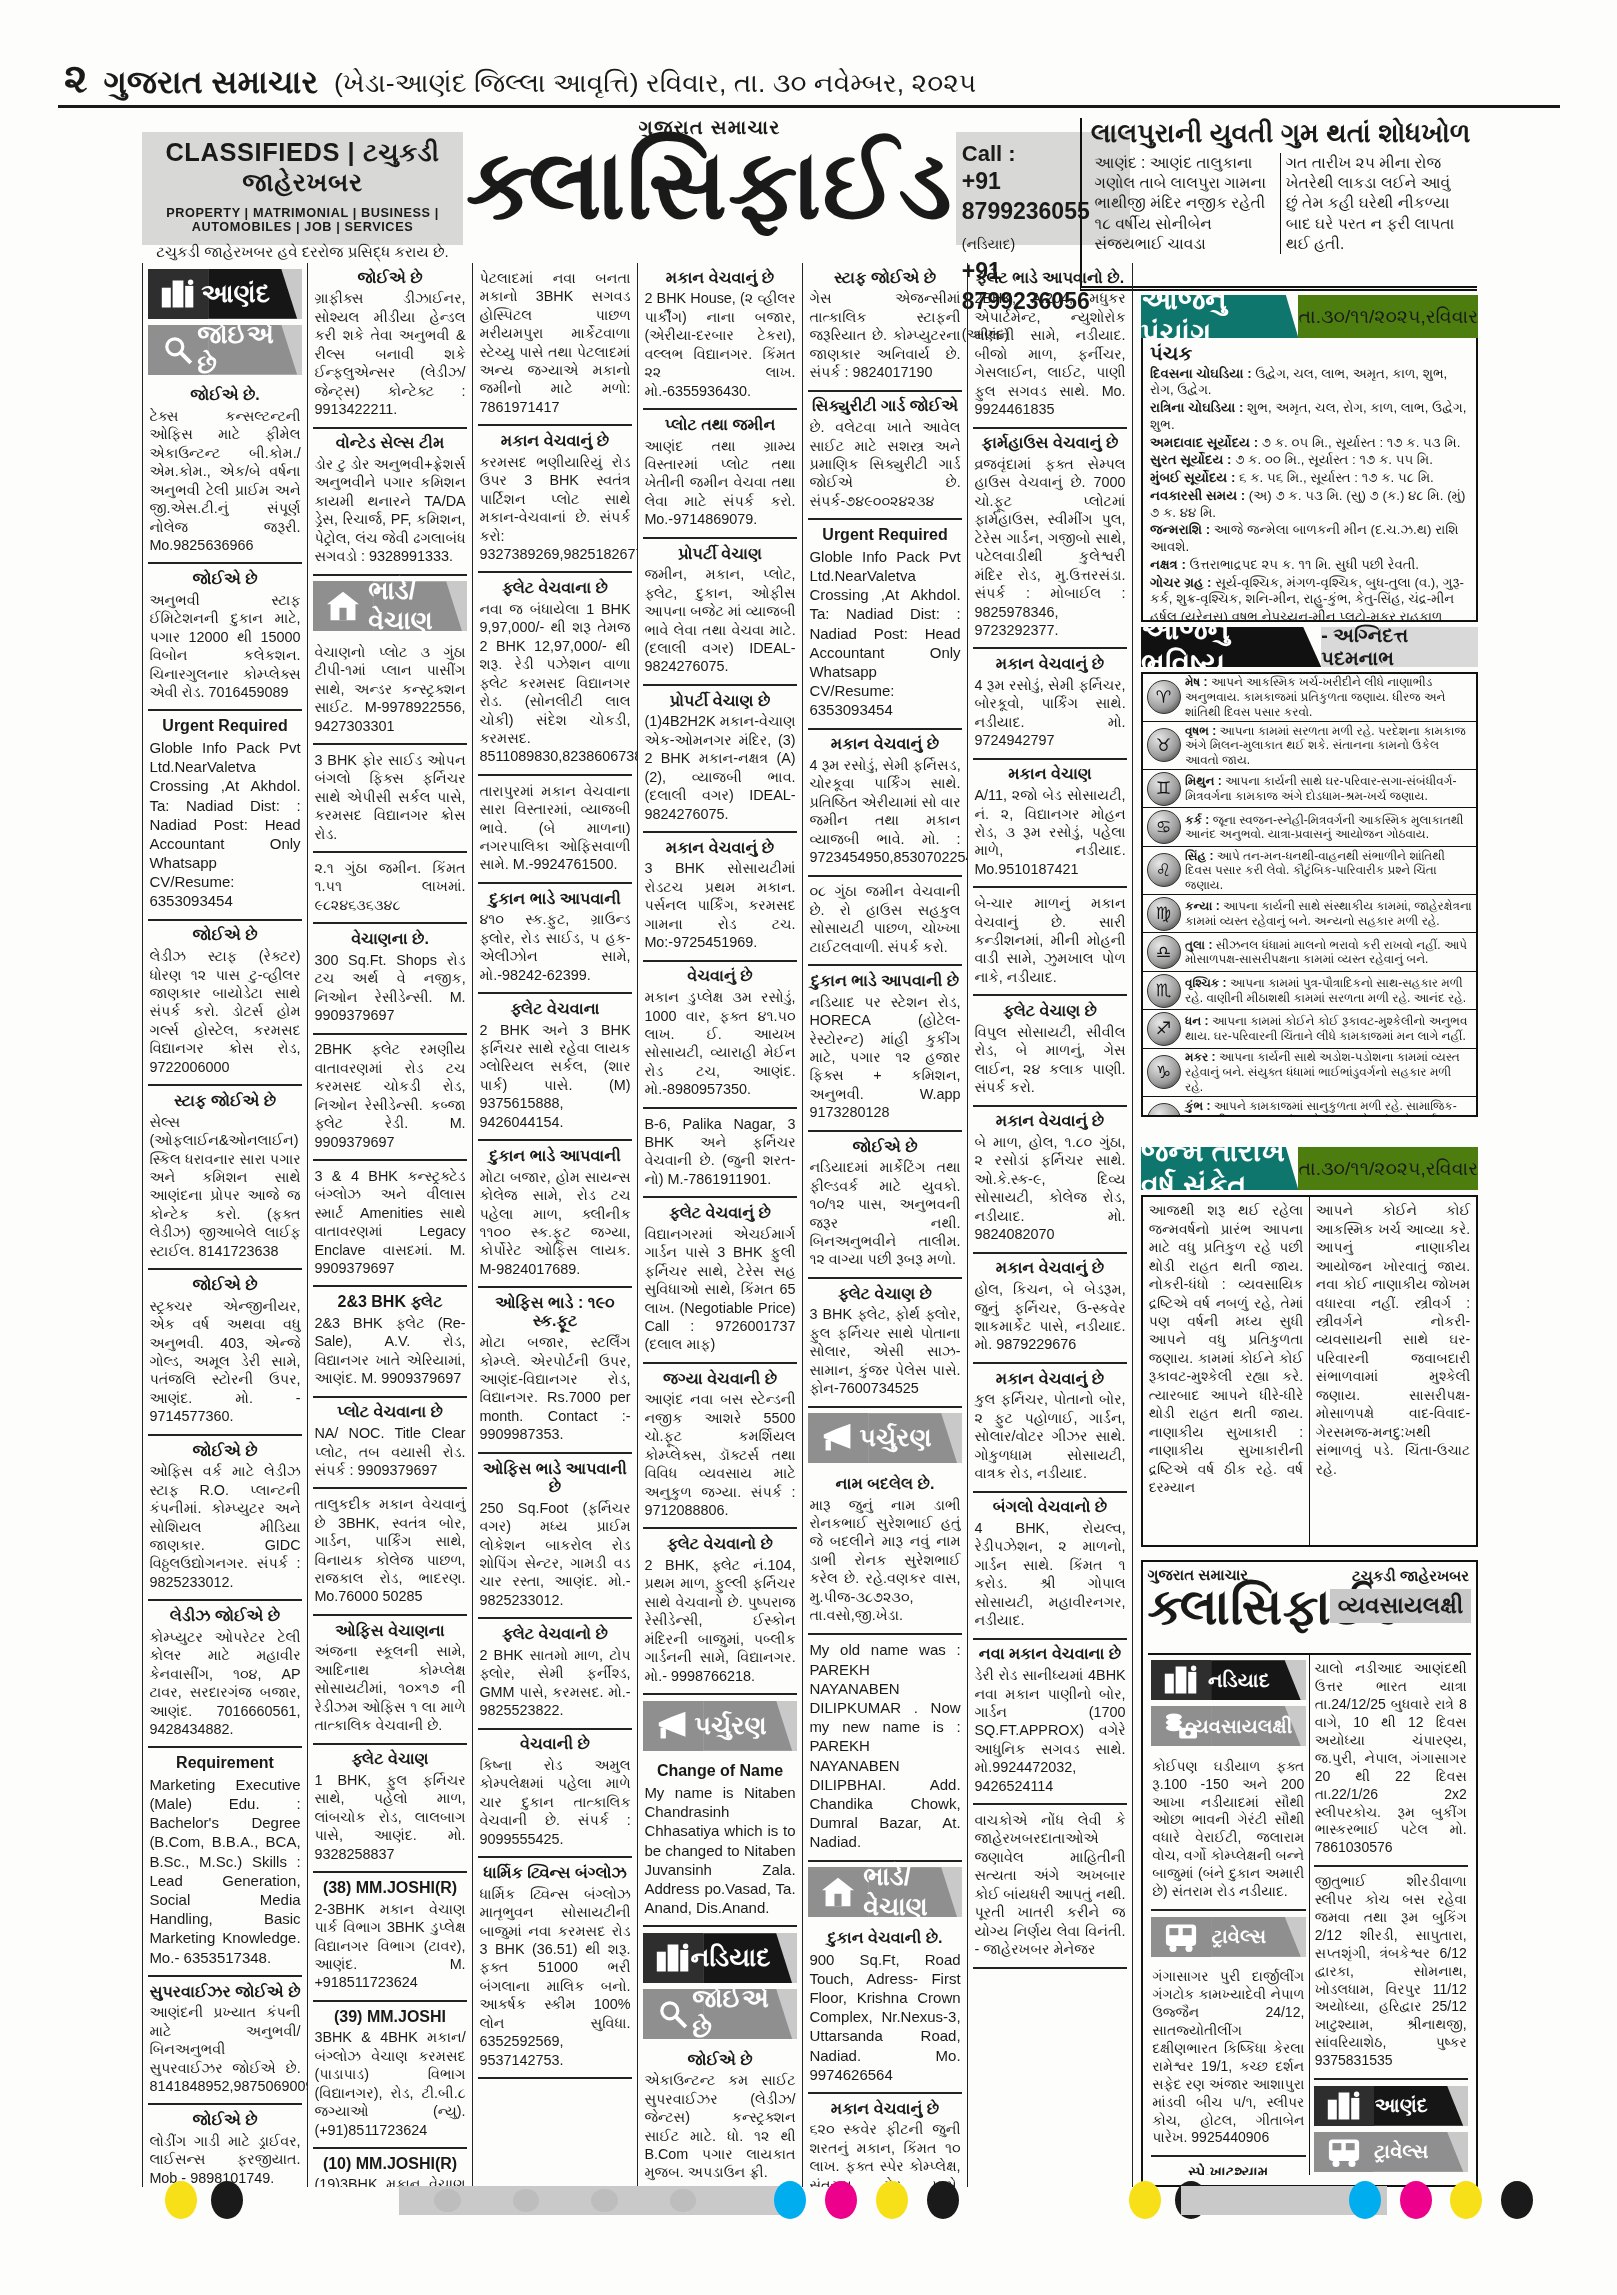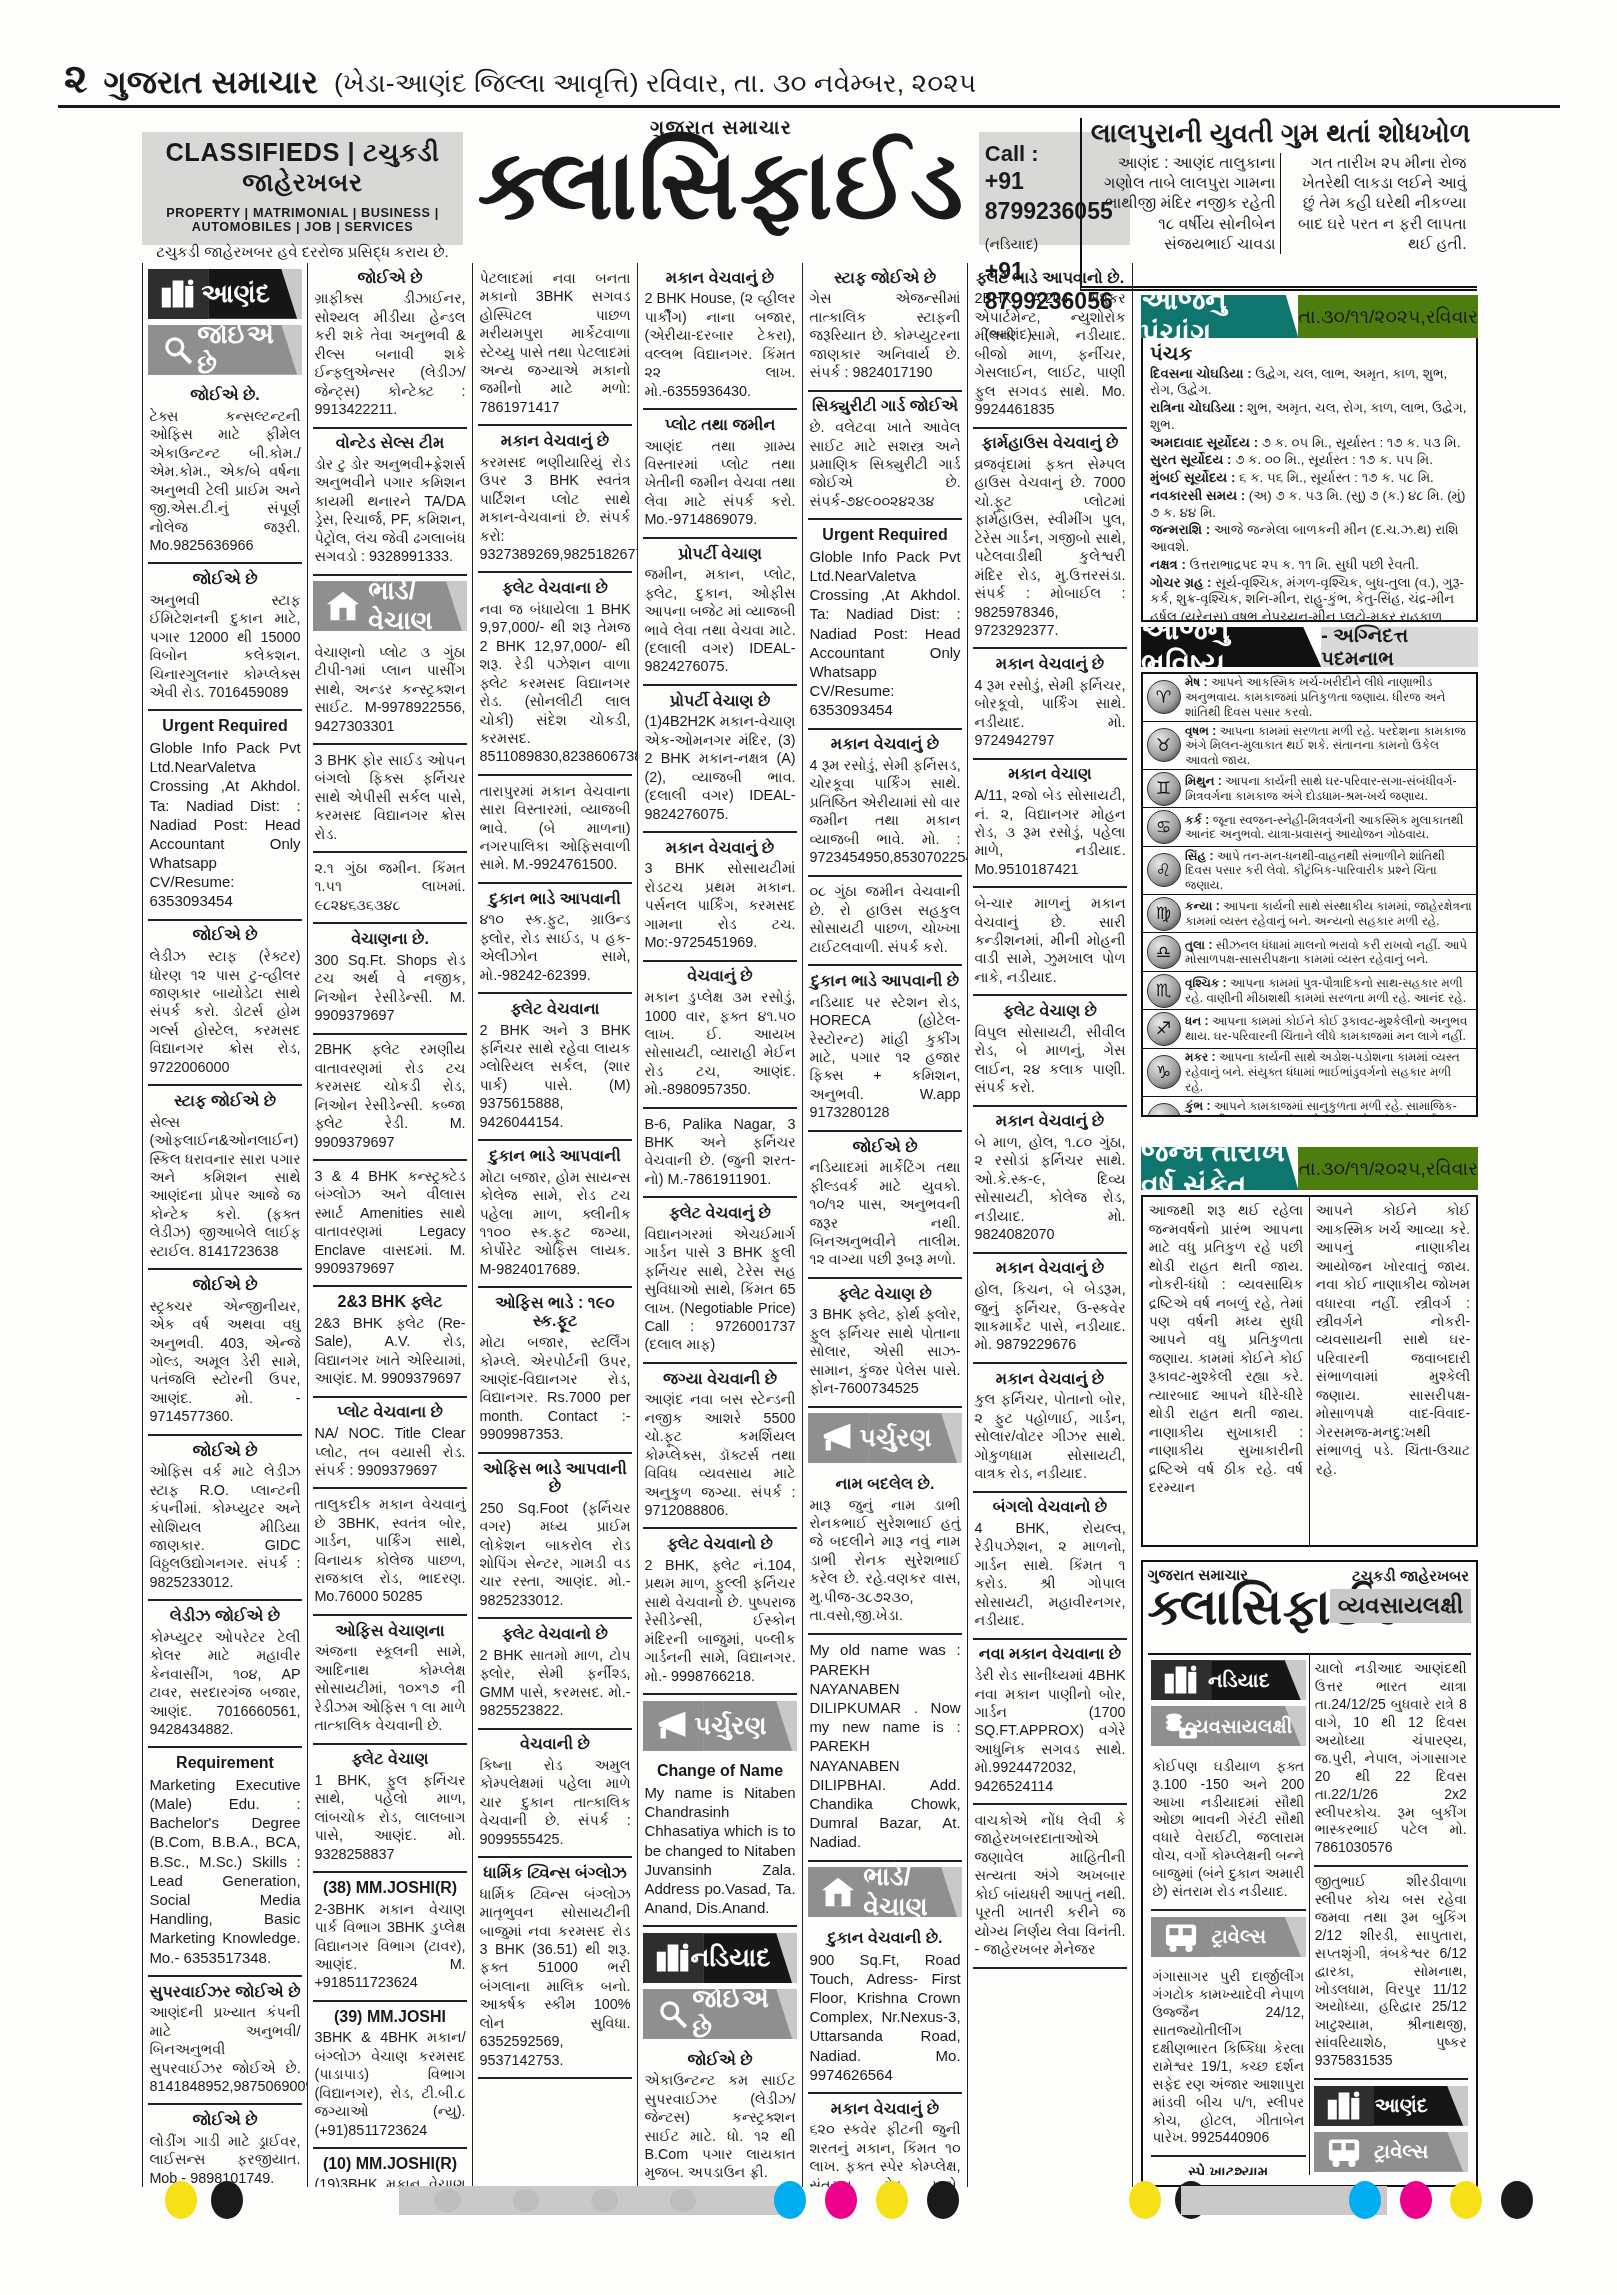--- a/index.html
+++ b/index.html
@@ -15,28 +15,28 @@
   
   .mast{left:142px;top:116px;width:988px;height:144px;display:flex;align-items:stretch;}
   .mast-left{width:321px;background:#d8d8d6;margin-top:16px;height:113px;padding:5.8px 10.4px;box-sizing:border-box;text-align:center;}
   .mast-left .l1{font-size:25.4px;font-weight:bold;letter-spacing:0.6px;}
   .mast-left .l1 .guj{font-weight:bold;}
   .mast-left .l2{font-size:12.7px;font-weight:bold;margin-top:8px;letter-spacing:0.6px;}
   .mast-left .l3{font-size:15px;margin-top:9.2px;}
   .mast-center{flex:1;text-align:center;position:relative;}
   .mast-center .small{font-size:19.6px;font-weight:bold;letter-spacing:1.2px;}
   .mast-center .big{font-size:97px;font-weight:bold;line-height:0.95;letter-spacing:1.2px;}
-  .mast-call{width:151px;background:#d8d8d6;margin-top:16px;height:113px;padding:9.2px 5.8px;box-sizing:border-box;font-weight:bold;}
+  .mast-call{width:174px;background:#d8d8d6;margin-top:16px;height:113px;padding:9.2px 5.8px;box-sizing:border-box;font-weight:bold;}
   .mast-call .c1{font-size:22px;}
   .mast-call .num{font-size:23px;line-height:1.3;}
   .mast-call .loc{font-size:14px;font-weight:normal;}
   
   .news{left:1080px;top:118px;width:397px;height:173px;border-left:2.3px solid #111;box-sizing:border-box;padding:2.3px 5.8px 0 8px;border-bottom:5.2px double #111;}
   .news h2{margin:0;text-align:center;font-size:26.6px;line-height:1.05;}
-  .news-cols{display:flex;gap:0;margin-top:4.6px;text-align:right;}
+  .news-cols{display:flex;gap:0;margin-top:4.6px;}
   .news-col{flex:1;font-size:15.6px;line-height:1.3;padding:0 4.6px;}
   .news-col+.news-col{border-left:1.7px solid #111;}
   
   .ban{display:flex;height:50px;margin:5.8px 0;position:relative;}
   .ban .ic{width:60px;background:#2e2e2e;display:flex;align-items:center;justify-content:center;flex:none;}
   .ban.gray .ic{background:#8f8f8f;}
   .ban .lab{flex:1;position:relative;background:#c9c9c9;}
   .ban .lab .fill{position:absolute;inset:0;background:#161616;clip-path:polygon(0 0,78% 0,95% 100%,0 100%);}
   .ban.gray .lab .fill{background:#8f8f8f;}
   .ban .lab .txt{position:absolute;inset:0;display:flex;align-items:center;justify-content:center;color:#fff;font-size:25.4px;font-weight:bold;padding-right:39px;}

